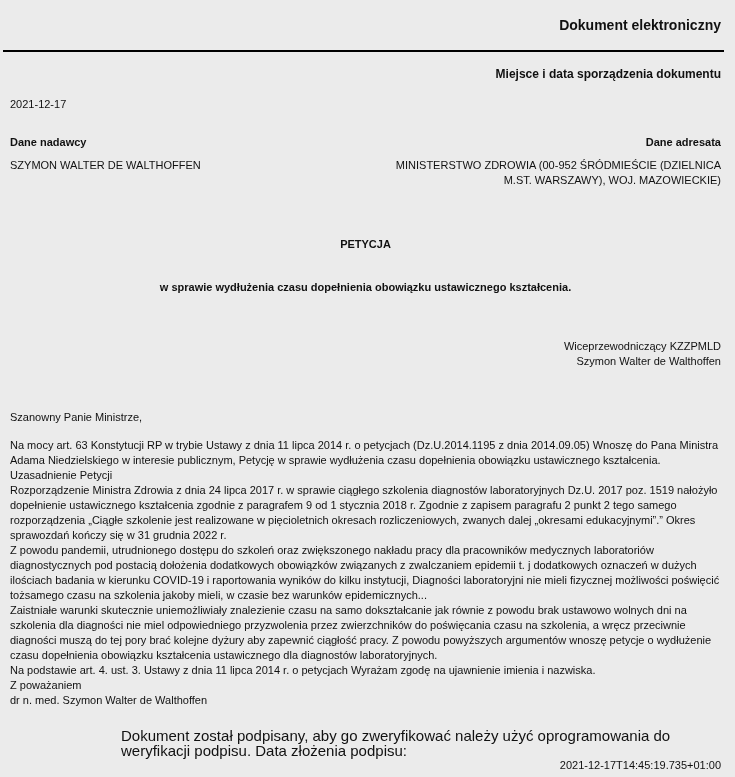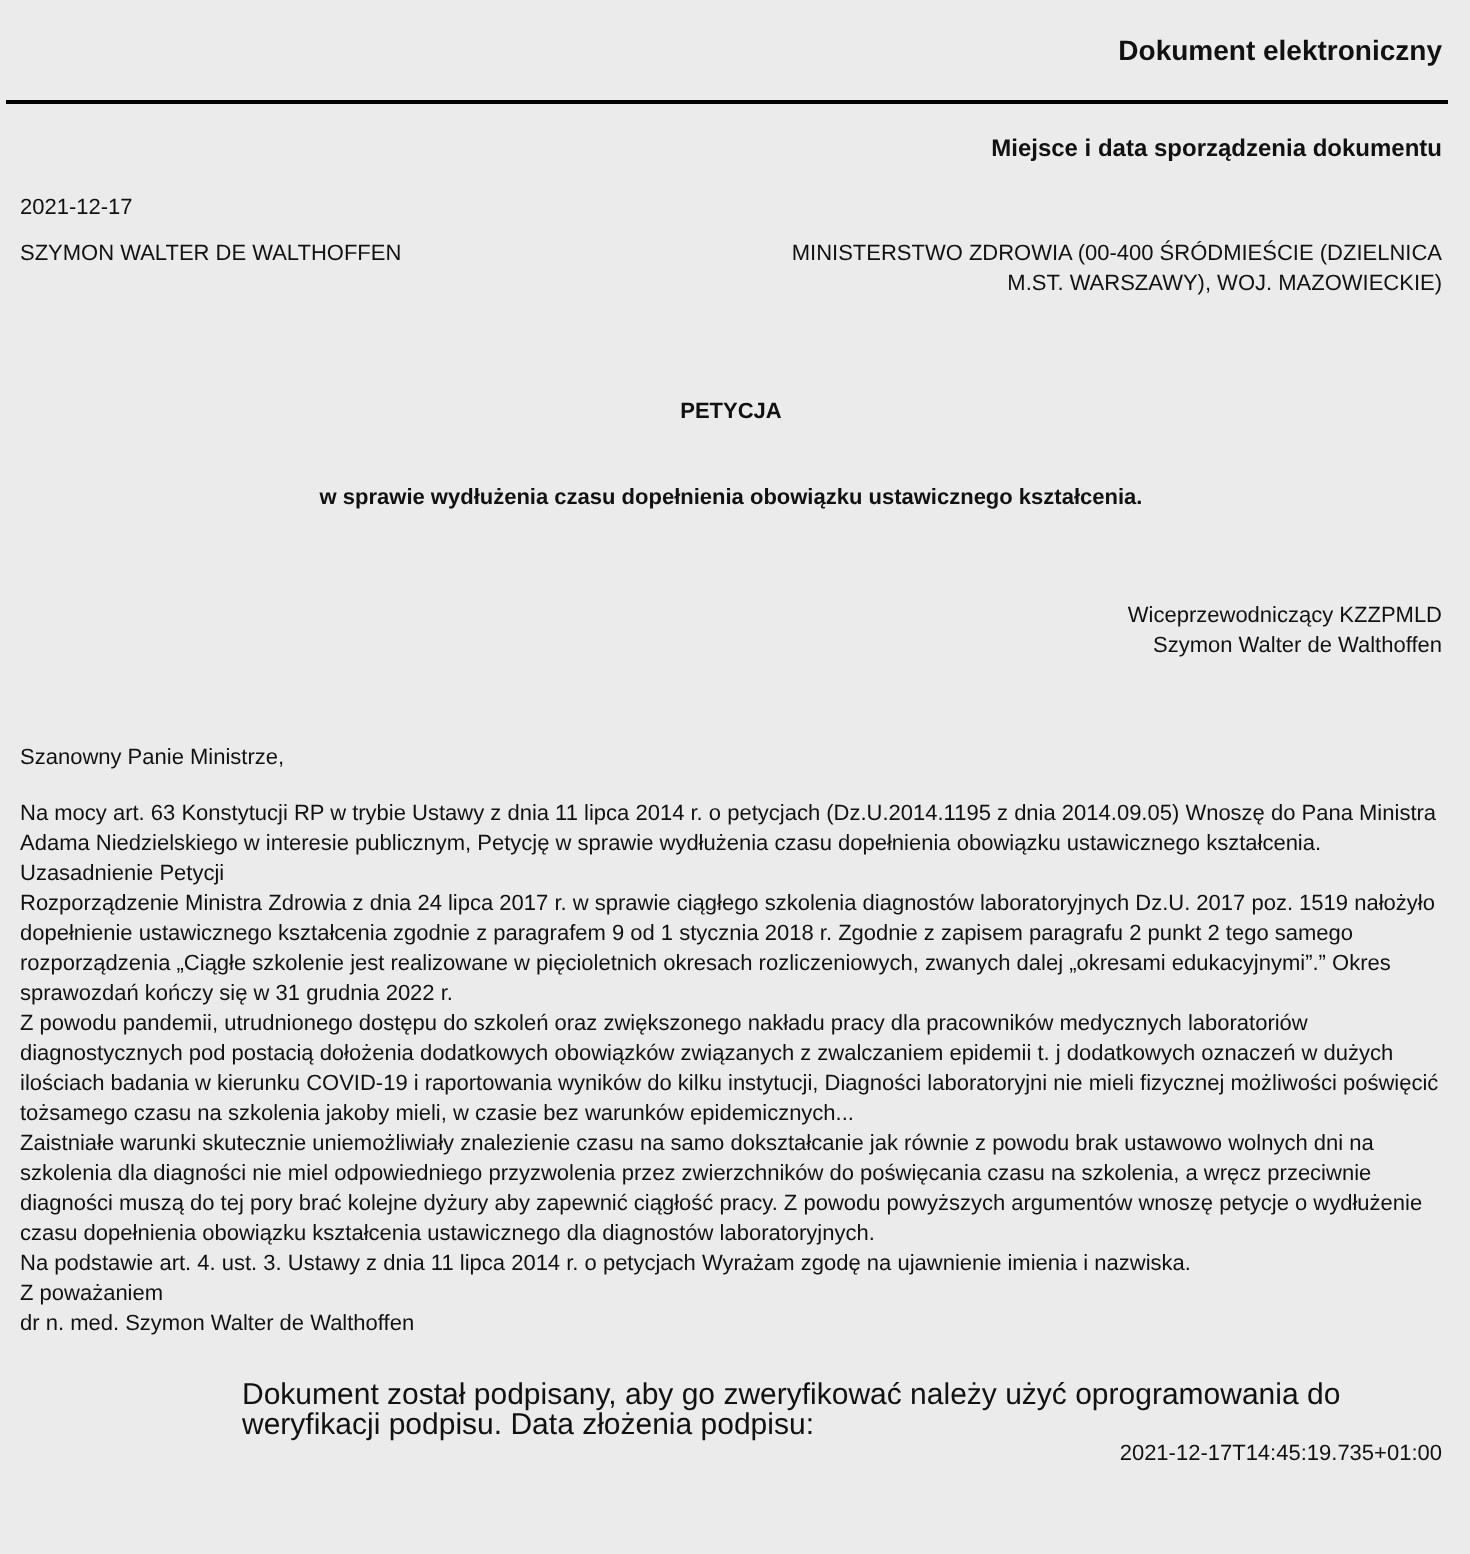--- a/index.html
+++ b/index.html
@@ -119,24 +119,28 @@
 <div class="page">
 
   <div class="doc-title">Dokument elektroniczny</div>
 
   <hr class="rule-dark">
 
   <div class="meta-label">Miejsce i data sporządzenia dokumentu</div>
 
   <div class="meta-date">2021-12-17</div>
 
+  <div class="parties-labels">
+    <div>Dane nadawcy</div>
+    <div>Dane adresata</div>
+  </div>
 
   <div class="parties-names">
     <div class="sender-name">SZYMON WALTER DE WALTHOFFEN</div>
-    <div class="addressee-name">MINISTERSTWO ZDROWIA (00-400 ŚRÓDMIEŚCIE (DZIELNICA M.ST. WARSZAWY), WOJ. MAZOWIECKIE)</div>
+    <div class="addressee-name">MINISTERSTWO ZDROWIA (00-952 ŚRÓDMIEŚCIE (DZIELNICA M.ST. WARSZAWY), WOJ. MAZOWIECKIE)</div>
   </div>
 
   <div class="petition-title">PETYCJA</div>
 
   <div class="petition-subject">w sprawie wydłużenia czasu dopełnienia obowiązku ustawicznego kształcenia.</div>
 
   <div class="author-block">
     <div>Wiceprzewodniczący KZZPMLD</div>
     <div>Szymon Walter de Walthoffen</div>
   </div>

